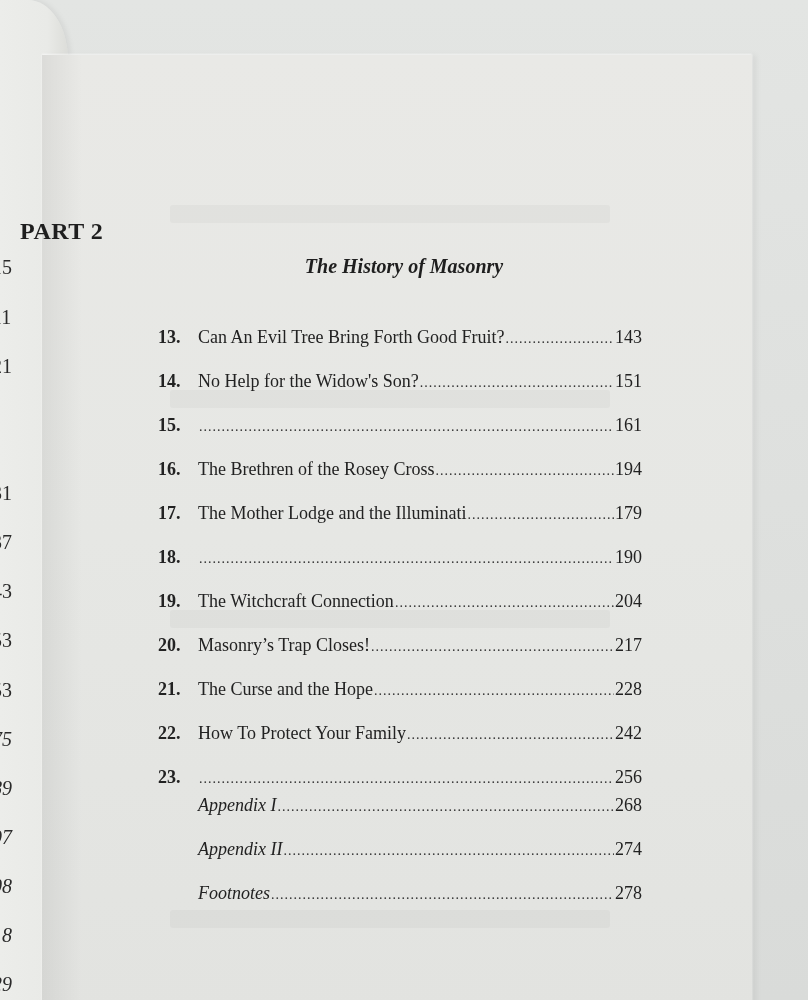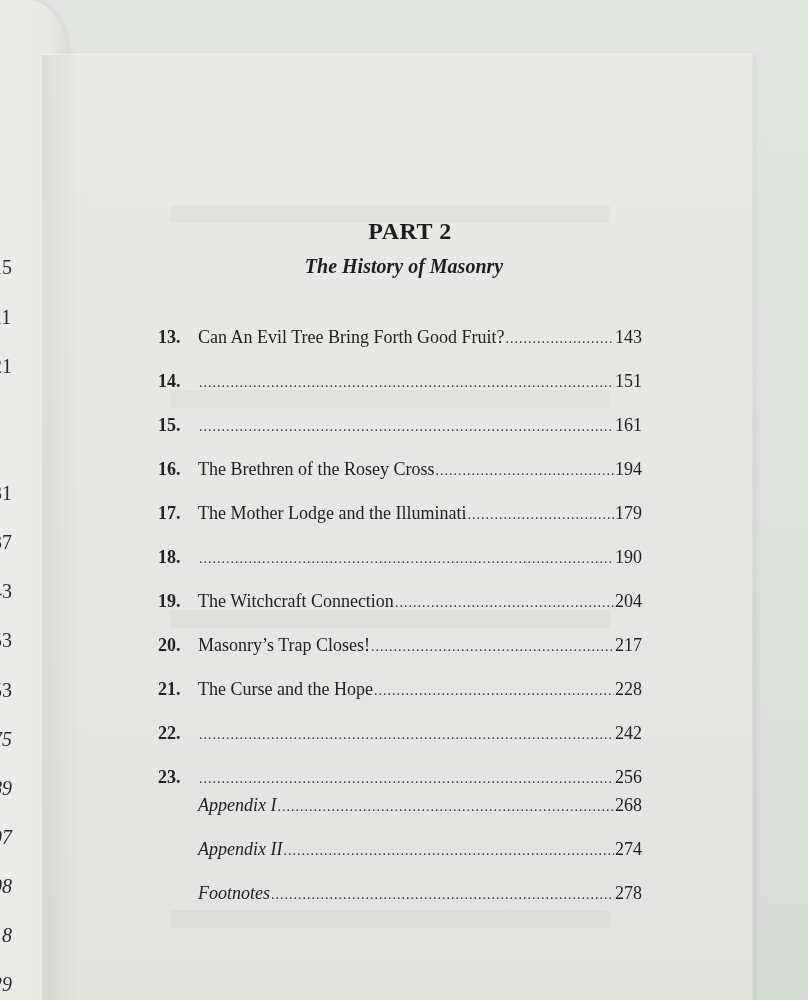--- a/index.html
+++ b/index.html
@@ -29,22 +29,22 @@
       position: absolute; left: 42px; top: 55px; width: 710px; height: 960px;
       background: linear-gradient(180deg, #e9e9e6 0%, #e6e7e4 50%, #e2e3e0 100%);
       box-shadow: 0 -1px 2px rgba(255,255,255,0.7), 4px 0 6px rgba(0,0,0,0.06);
     }
     .gutter-shade {
       position: absolute; left: 42px; top: 55px; width: 40px; height: 960px;
       background: linear-gradient(90deg, rgba(0,0,0,0.06), rgba(0,0,0,0));
     }
     .part-title {
       position: absolute; left: 0; width: 808px; top: 218px;
-      text-align: center; font-weight: bold; font-size: 24px; color: #1e1e1e;
-      letter-spacing: 0.5px; padding-left: 12px; box-sizing: border-box;
+      font-weight: bold; font-size: 24px; color: #1e1e1e;
+      letter-spacing: 0.5px; padding-left: 20px; box-sizing: border-box;
     }
     .part-subtitle {
       position: absolute; left: 0; width: 808px; top: 255px;
       text-align: center; font-weight: bold; font-style: italic; font-size: 20px; color: #1e1e1e;
       box-sizing: border-box;
     }
     .toc { position: absolute; left: 158px; top: 290px; width: 484px; }
     .toc-row {
       position: absolute; left: 0; width: 484px; height: 28px;
       display: flex; align-items: baseline;
@@ -101,20 +101,21 @@
 
 <div class="toc">
   <div class="toc-row" style="top:4px">
     <span class="toc-num">13.</span>
     <span class="toc-title">Can An Evil Tree Bring Forth Good Fruit?</span>
     <span class="toc-leader"></span>
     <span class="toc-page">143</span>
   </div>
   <div class="toc-row" style="top:48px">
     <span class="toc-num">14.</span>
+    <span class="toc-title">No Help for the Widow's Son?</span>
     <span class="toc-leader"></span>
     <span class="toc-page">151</span>
   </div>
   <div class="toc-row" style="top:92px">
     <span class="toc-num">15.</span>
     <span class="toc-leader"></span>
     <span class="toc-page">161</span>
   </div>
   <div class="toc-row" style="top:136px">
     <span class="toc-num">16.</span>
@@ -146,20 +147,21 @@
     <span class="toc-page">217</span>
   </div>
   <div class="toc-row" style="top:356px">
     <span class="toc-num">21.</span>
     <span class="toc-title">The Curse and the Hope</span>
     <span class="toc-leader"></span>
     <span class="toc-page">228</span>
   </div>
   <div class="toc-row" style="top:400px">
     <span class="toc-num">22.</span>
+    <span class="toc-title">How To Protect Your Family</span>
     <span class="toc-leader"></span>
     <span class="toc-page">242</span>
   </div>
   <div class="toc-row" style="top:444px">
     <span class="toc-num">23.</span>
     <span class="toc-leader"></span>
     <span class="toc-page">256</span>
   </div>
 
   <div class="toc-row appendix" style="top:488px">

